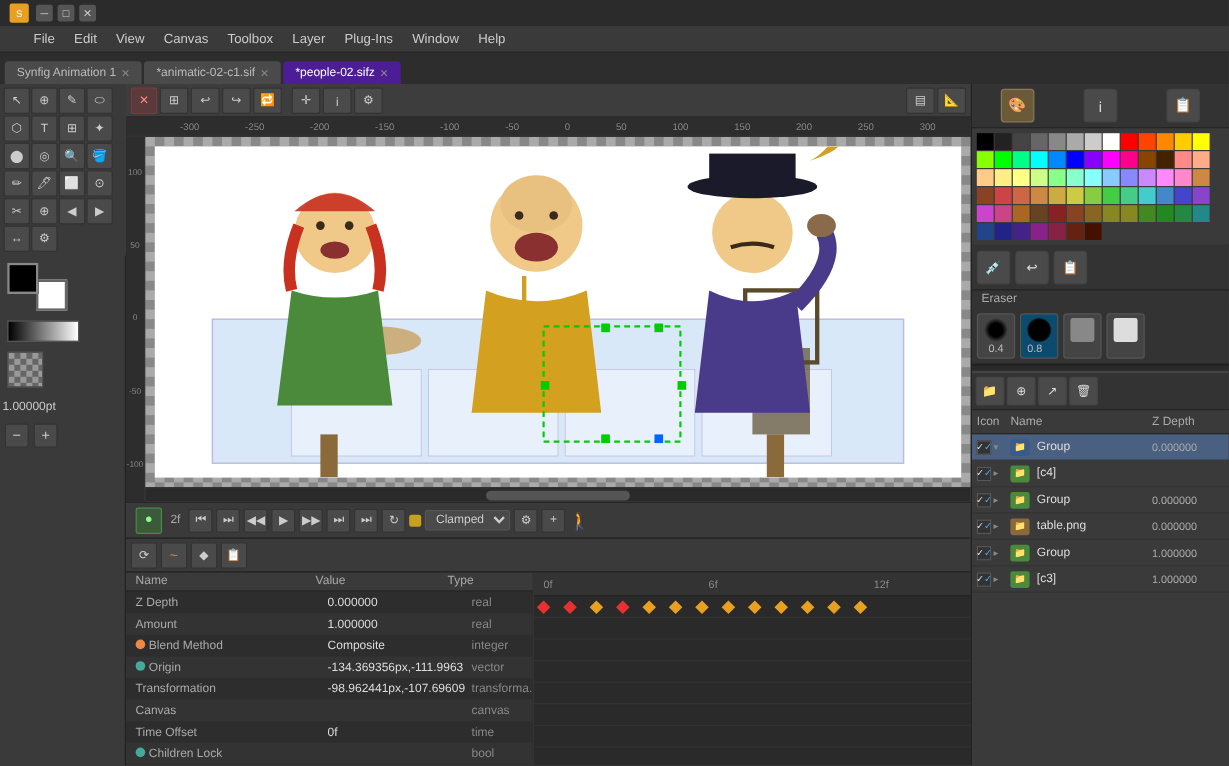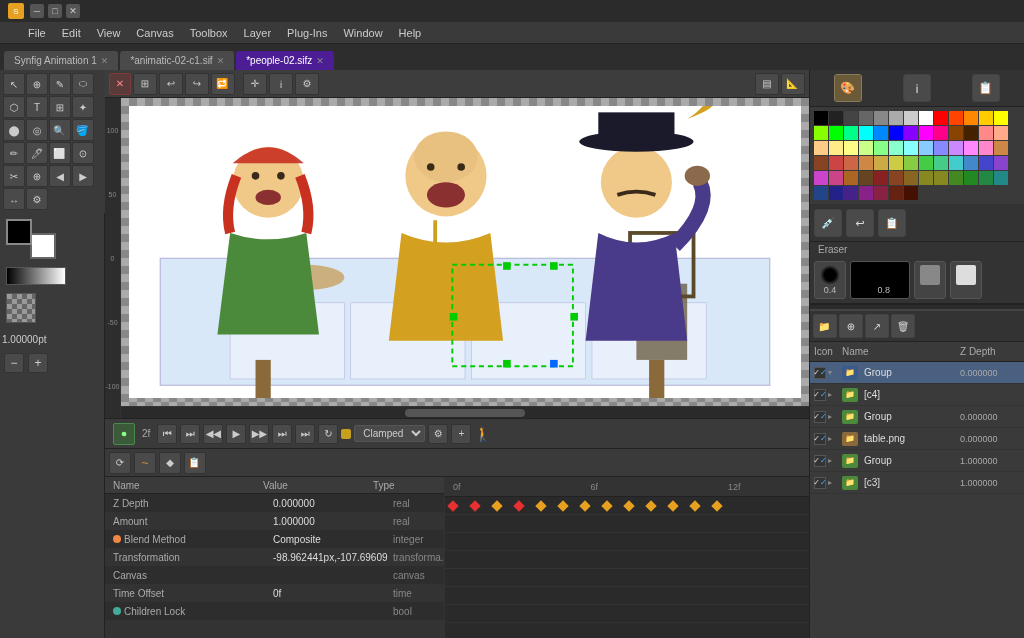--- a/index.html
+++ b/index.html
@@ -167,20 +167,37 @@
       <div class="canvas-btn">🔁</div>
       <div style="width:4px;"></div>
       <div class="canvas-btn">✛</div>
       <div class="canvas-btn">ℹ</div>
       <div class="canvas-btn">⚙</div>
       <div style="flex:1;"></div>
       <div class="canvas-btn">▤</div>
       <div class="canvas-btn">📐</div>
     </div>
 
+    <div id="canvas-ruler-h" style="height:16px;background:#2d2d2d;display:flex;align-items:center;padding-left:16px;border-bottom:1px solid #333;position:relative;font-size:8px;color:#888;gap:0;">
+      <div style="display:flex;width:100%;justify-content:space-around;padding:0 10px;">
+        <span>-300</span>
+          <span>-250</span>
+          <span>-200</span>
+          <span>-150</span>
+          <span>-100</span>
+          <span>-50</span>
+          <span>0</span>
+          <span>50</span>
+          <span>100</span>
+          <span>150</span>
+          <span>200</span>
+          <span>250</span>
+          <span>300</span>
+      </div>
+    </div>
 
     <div id="canvas-main" style="display:flex;flex:1;overflow:hidden;">
 
       <div id="canvas-ruler-v" style="width:16px;background:#2d2d2d;border-right:1px solid #333;display:flex;flex-direction:column;justify-content:space-around;align-items:center;font-size:7px;color:#888;">
         <span>100</span>
           <span>50</span>
           <span>0</span>
           <span>-50</span>
           <span>-100</span>
       </div>
@@ -310,20 +327,25 @@
   </div>
               <div class="prop-row">
     <span class="prop-name">Amount</span>
     <span class="prop-value">1.000000</span>
     <span class="prop-type">real</span>
   </div>
               <div class="prop-row">
     <span class="prop-name"><span style="width:8px;height:8px;border-radius:50%;background:#e84;display:inline-block;margin-right:3px;"></span>Blend Method</span>
     <span class="prop-value">Composite</span>
     <span class="prop-type">integer</span>
+  </div>
+              <div class="prop-row">
+    <span class="prop-name"><span style="width:8px;height:8px;border-radius:50%;background:#4a9;display:inline-block;margin-right:3px;"></span>Origin</span>
+    <span class="prop-value">-134.369356px,-111.9963</span>
+    <span class="prop-type">vector</span>
   </div>
               <div class="prop-row">
     <span class="prop-name">Transformation</span>
     <span class="prop-value">-98.962441px,-107.69609</span>
     <span class="prop-type">transforma...</span>
   </div>
               <div class="prop-row">
     <span class="prop-name">Canvas</span>
     <span class="prop-value"><group></group></span>
     <span class="prop-type">canvas</span>
@@ -475,21 +497,21 @@
 
     <div style="padding:2px 8px;font-size:10px;color:#aaa;background:#333;border-top:1px solid #222;">
       <span>Eraser</span>
     </div>
 
     <div style="display:flex;gap:4px;padding:4px;background:#333;">
       <div style="background:#444;border:1px solid #555;border-radius:3px;padding:3px 5px;font-size:9px;color:#bbb;text-align:center;">
         <div style="width:20px;height:20px;background:radial-gradient(circle,#000 40%,transparent 70%);border-radius:50%;margin:0 auto;"></div>
         <span>0.4</span>
       </div>
-      <div style="background:#000000;border:1px solid #555;border-radius:3px;padding:3px 19px;font-size:9px;color:#bbb;text-align:right;">
+      <div style="background:#0c4a6e;border:1px solid #555;border-radius:3px;padding:3px 5px;font-size:9px;color:#bbb;text-align:left;">
         <div style="width:20px;height:20px;background:radial-gradient(circle,#000 60%,transparent 80%);border-radius:50%;margin:0 auto;"></div>
         <span>0.8</span>
       </div>
       <div style="background:#444;border:1px solid #555;border-radius:3px;padding:3px 5px;font-size:9px;color:#bbb;text-align:center;">
         <div style="width:20px;height:20px;background:#888;border-radius:2px;margin:0 auto;"></div>
       </div>
       <div style="background:#444;border:1px solid #555;border-radius:3px;padding:3px 5px;font-size:9px;color:#bbb;text-align:center;">
         <div style="width:20px;height:20px;background:#ddd;border-radius:2px;margin:0 auto;"></div>
       </div>
     </div>

